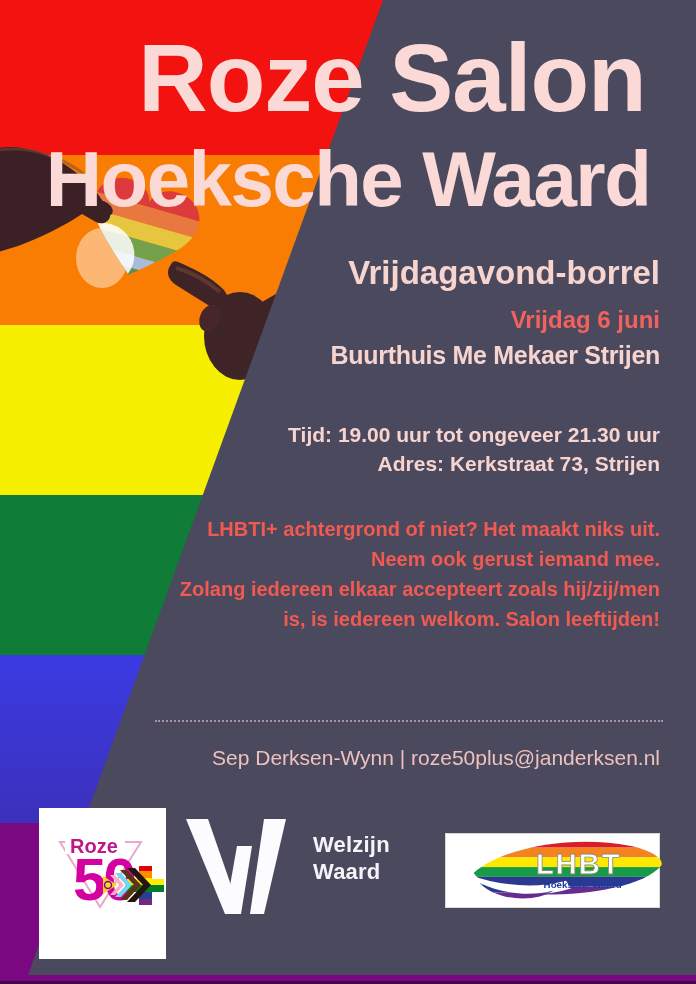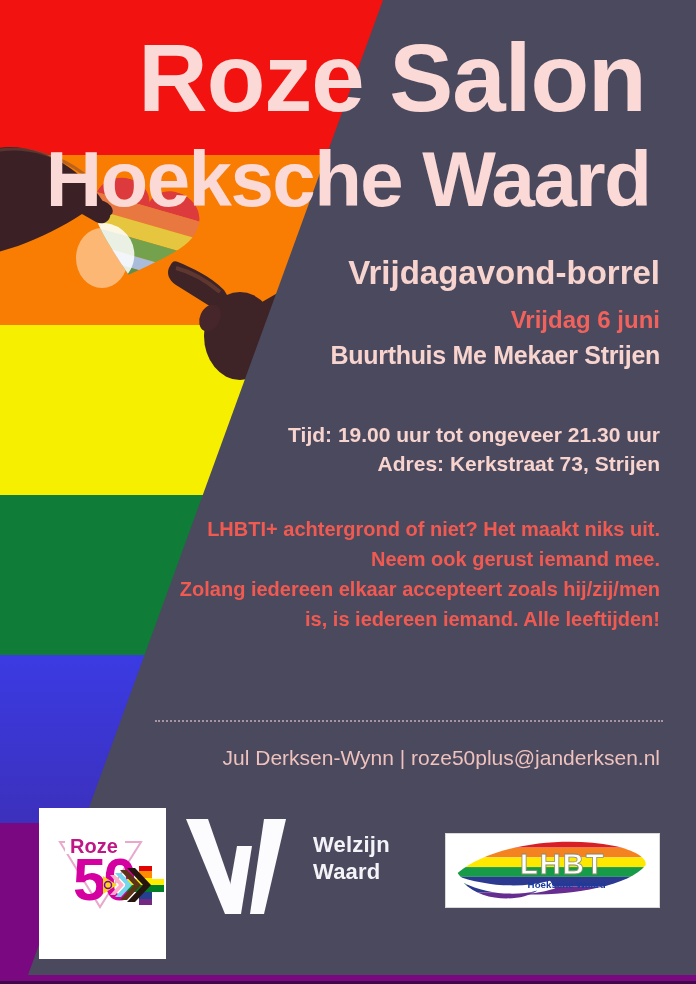--- a/index.html
+++ b/index.html
@@ -46,21 +46,21 @@
   }
   .contact{top:743px;font-size:21px;line-height:30.5px;color:#EFC2BD;}
   .logo-roze{position:absolute;left:39px;top:808px;width:127px;height:151px;background:#fff;z-index:6;}
   .logo-w{position:absolute;left:183px;top:818px;width:117px;height:97px;z-index:6;}
   .logo-w-text{
     position:absolute;left:313px;top:831px;z-index:6;color:#F4F4F8;
     font-size:22px;font-weight:bold;line-height:27px;letter-spacing:0.2px;
   }
   .logo-lhbt{
     position:absolute;left:445px;top:833px;width:215px;height:75px;background:#fff;
-    border:1px solid #D8D8D8;box-sizing:border-box;z-index:6;
+    border:1px solid #D8D8D8;box-sizing:border-box;z-index:6;padding-left:16px;
   }
 </style>
 </head>
 <body>
 
 <div class="poster">
 
   <div class="rainbow"></div>
 
   <svg class="photo" viewBox="0 0 300 300">
@@ -108,28 +108,28 @@
   <div class="txt bold pink heading">Vrijdagavond-borrel</div>
   <div class="txt bold salmon date">Vrijdag 6 juni</div>
   <div class="txt bold pink venue">Buurthuis Me Mekaer Strijen</div>
   <div class="txt bold pink time">Tijd: 19.00 uur tot ongeveer 21.30 uur</div>
   <div class="txt bold pink address">Adres: Kerkstraat 73, Strijen</div>
 
   <div class="txt bold red invite">
     <div>LHBTI+ achtergrond of niet? Het maakt niks uit.</div>
     <div>Neem ook gerust iemand mee.</div>
     <div>Zolang iedereen elkaar accepteert zoals hij/zij/men</div>
-    <div>is, is iedereen iemand. Alle leeftijden!</div>
+    <div>is, is iedereen welkom. Salon leeftijden!</div>
   </div>
 
 
   <div class="divider"></div>
 
   <div class="txt contact">
-    <div>Jul Derksen-Wynn | roze50plus@janderksen.nl</div>
+    <div>Sep Derksen-Wynn | roze50plus@janderksen.nl</div>
   </div>
 
   <div class="logo-roze">
     <svg viewBox="0 0 127 127" width="127" height="127">
       <polygon points="21,34 102,34 61,99" fill="none" stroke="#E9A8CC" stroke-width="2"></polygon>
       <rect x="26" y="28" width="60" height="18" fill="#ffffff"></rect>
       <text x="55" y="45" text-anchor="middle" font-size="20" font-weight="bold" fill="#BE1786">Roze</text>
       <text x="34" y="92" font-size="60" font-weight="800" letter-spacing="-3" fill="#D4009F">50</text>
       <g>
         <clipPath id="plusClip">

